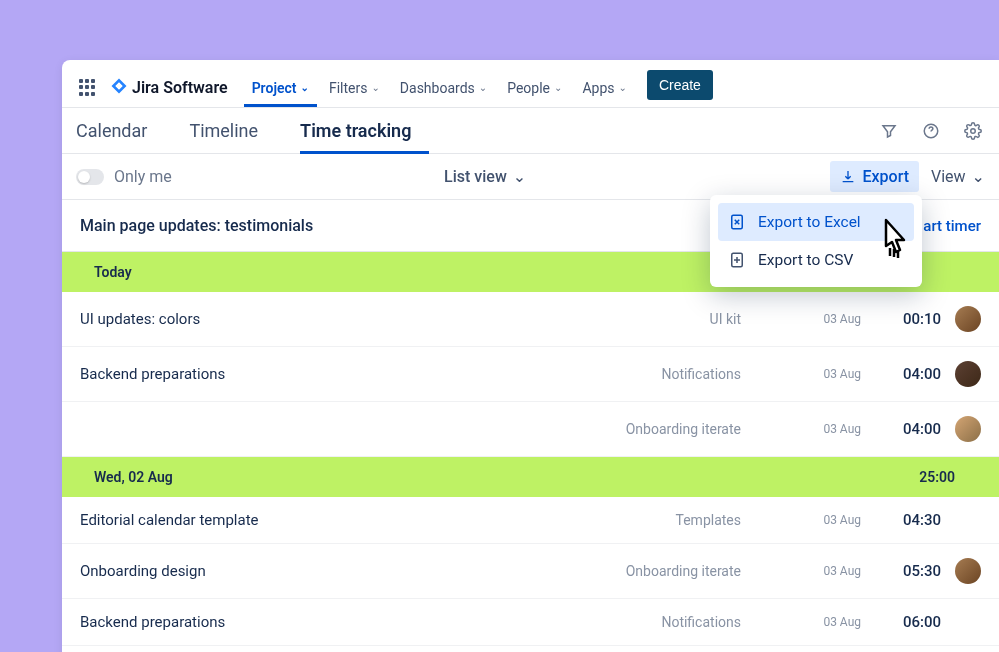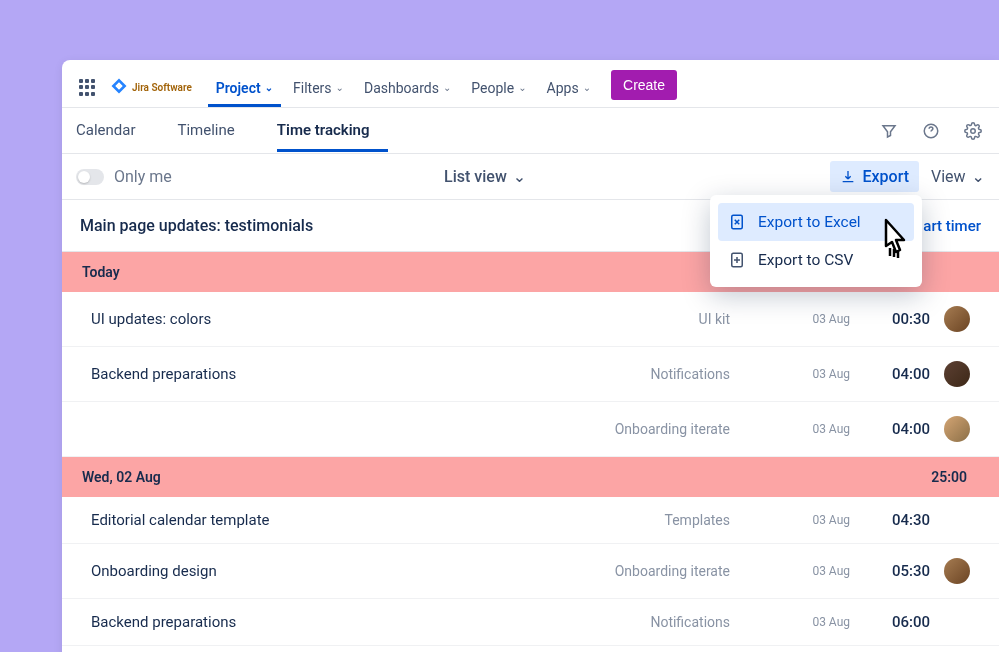--- a/index.html
+++ b/index.html
@@ -51,22 +51,22 @@
       align-items: center;
       gap: 4px;
       margin-right: 10px;
       cursor: pointer;
     }
     .logo-icon {
       color: #2684FF;
     }
     .logo-text {
       font-weight: 600;
-      color: #a16207;
-      font-size: 10px;
+      color: #0f172a;
+      font-size: 16px;
     }
     .nav-items {
       display: flex;
       align-items: stretch;
       gap: 4px;
       height: 100%;
     }
     .nav-item {
       display: flex;
       align-items: center;
@@ -83,21 +83,21 @@
       color: #0052CC;
       font-weight: 600;
       border-bottom-color: #0052CC;
     }
     .nav-item .chev {
       font-size: 10px;
       color: #6B778C;
     }
     .nav-item.active .chev { color: #0052CC; }
     .create-btn {
-      background: #a21caf;
+      background: #0c4a6e;
       color: #fff;
       border: none;
       padding: 7px 12px;
       border-radius: 3px;
       font-size: 14px;
       font-weight: 500;
       cursor: pointer;
       margin-left: 6px;
       margin-bottom: 6px;
     }
@@ -106,21 +106,21 @@
       display: flex;
       align-items: center;
       padding: 0 14px;
       border-bottom: 1px solid #E4E6EA;
       height: 46px;
     }
     .subtab {
       padding: 12px 18px 10px 0;
       margin-right: 24px;
       color: #42526E;
-      font-size: 15px;
+      font-size: 18px;
       cursor: pointer;
       border-bottom: 3px solid transparent;
     }
     .subtab.active {
       color: #172B4D;
       font-weight: 600;
       border-bottom-color: #0052CC;
     }
     .subtabs-spacer { flex: 1; }
     .subtabs-actions {
@@ -209,38 +209,38 @@
     }
     .main-meta { color: #8993A4; font-size: 14px; margin-right: 150px;}
     .start-timer {
       color: #0052CC;
       font-weight: 500;
       cursor: pointer;
       font-size: 15px;
     }
     
     .section {
-      background: #fca5a5;
-      padding: 12px 20px;
+      background: #bef264;
+      padding: 12px 32px;
       display: flex;
       align-items: center;
       font-weight: 600;
       color: #172B4D;
       font-size: 14px;
     }
     .section .sec-total {
       margin-left: auto;
       font-weight: 600;
       margin-right: 12px;
     }
     
     .entry {
       display: flex;
       align-items: center;
-      padding: 14px 29px;
+      padding: 14px 18px;
       border-bottom: 1px solid #F0F1F3;
       font-size: 15px;
     }
     .entry-title {
       flex: 1.7;
       color: #172B4D;
     }
     .entry-cat {
       flex: 1.2;
       color: #8993A4;
@@ -421,21 +421,21 @@
   </div>
 
   <div class="section">
     <span>Today</span>
   </div>
   <div id="today-entries">
       <div class="entry">
         <div class="entry-title">UI updates: colors</div>
         <div class="entry-cat">UI kit</div>
         <div class="entry-date">03 Aug</div>
-        <div class="entry-dur">00:30</div>
+        <div class="entry-dur">00:10</div>
         <div class="entry-avatar">
           <div class="avatar a1"></div>
         </div>
       </div>
       <div class="entry">
         <div class="entry-title">Backend preparations</div>
         <div class="entry-cat">Notifications</div>
         <div class="entry-date">03 Aug</div>
         <div class="entry-dur">04:00</div>
         <div class="entry-avatar">

